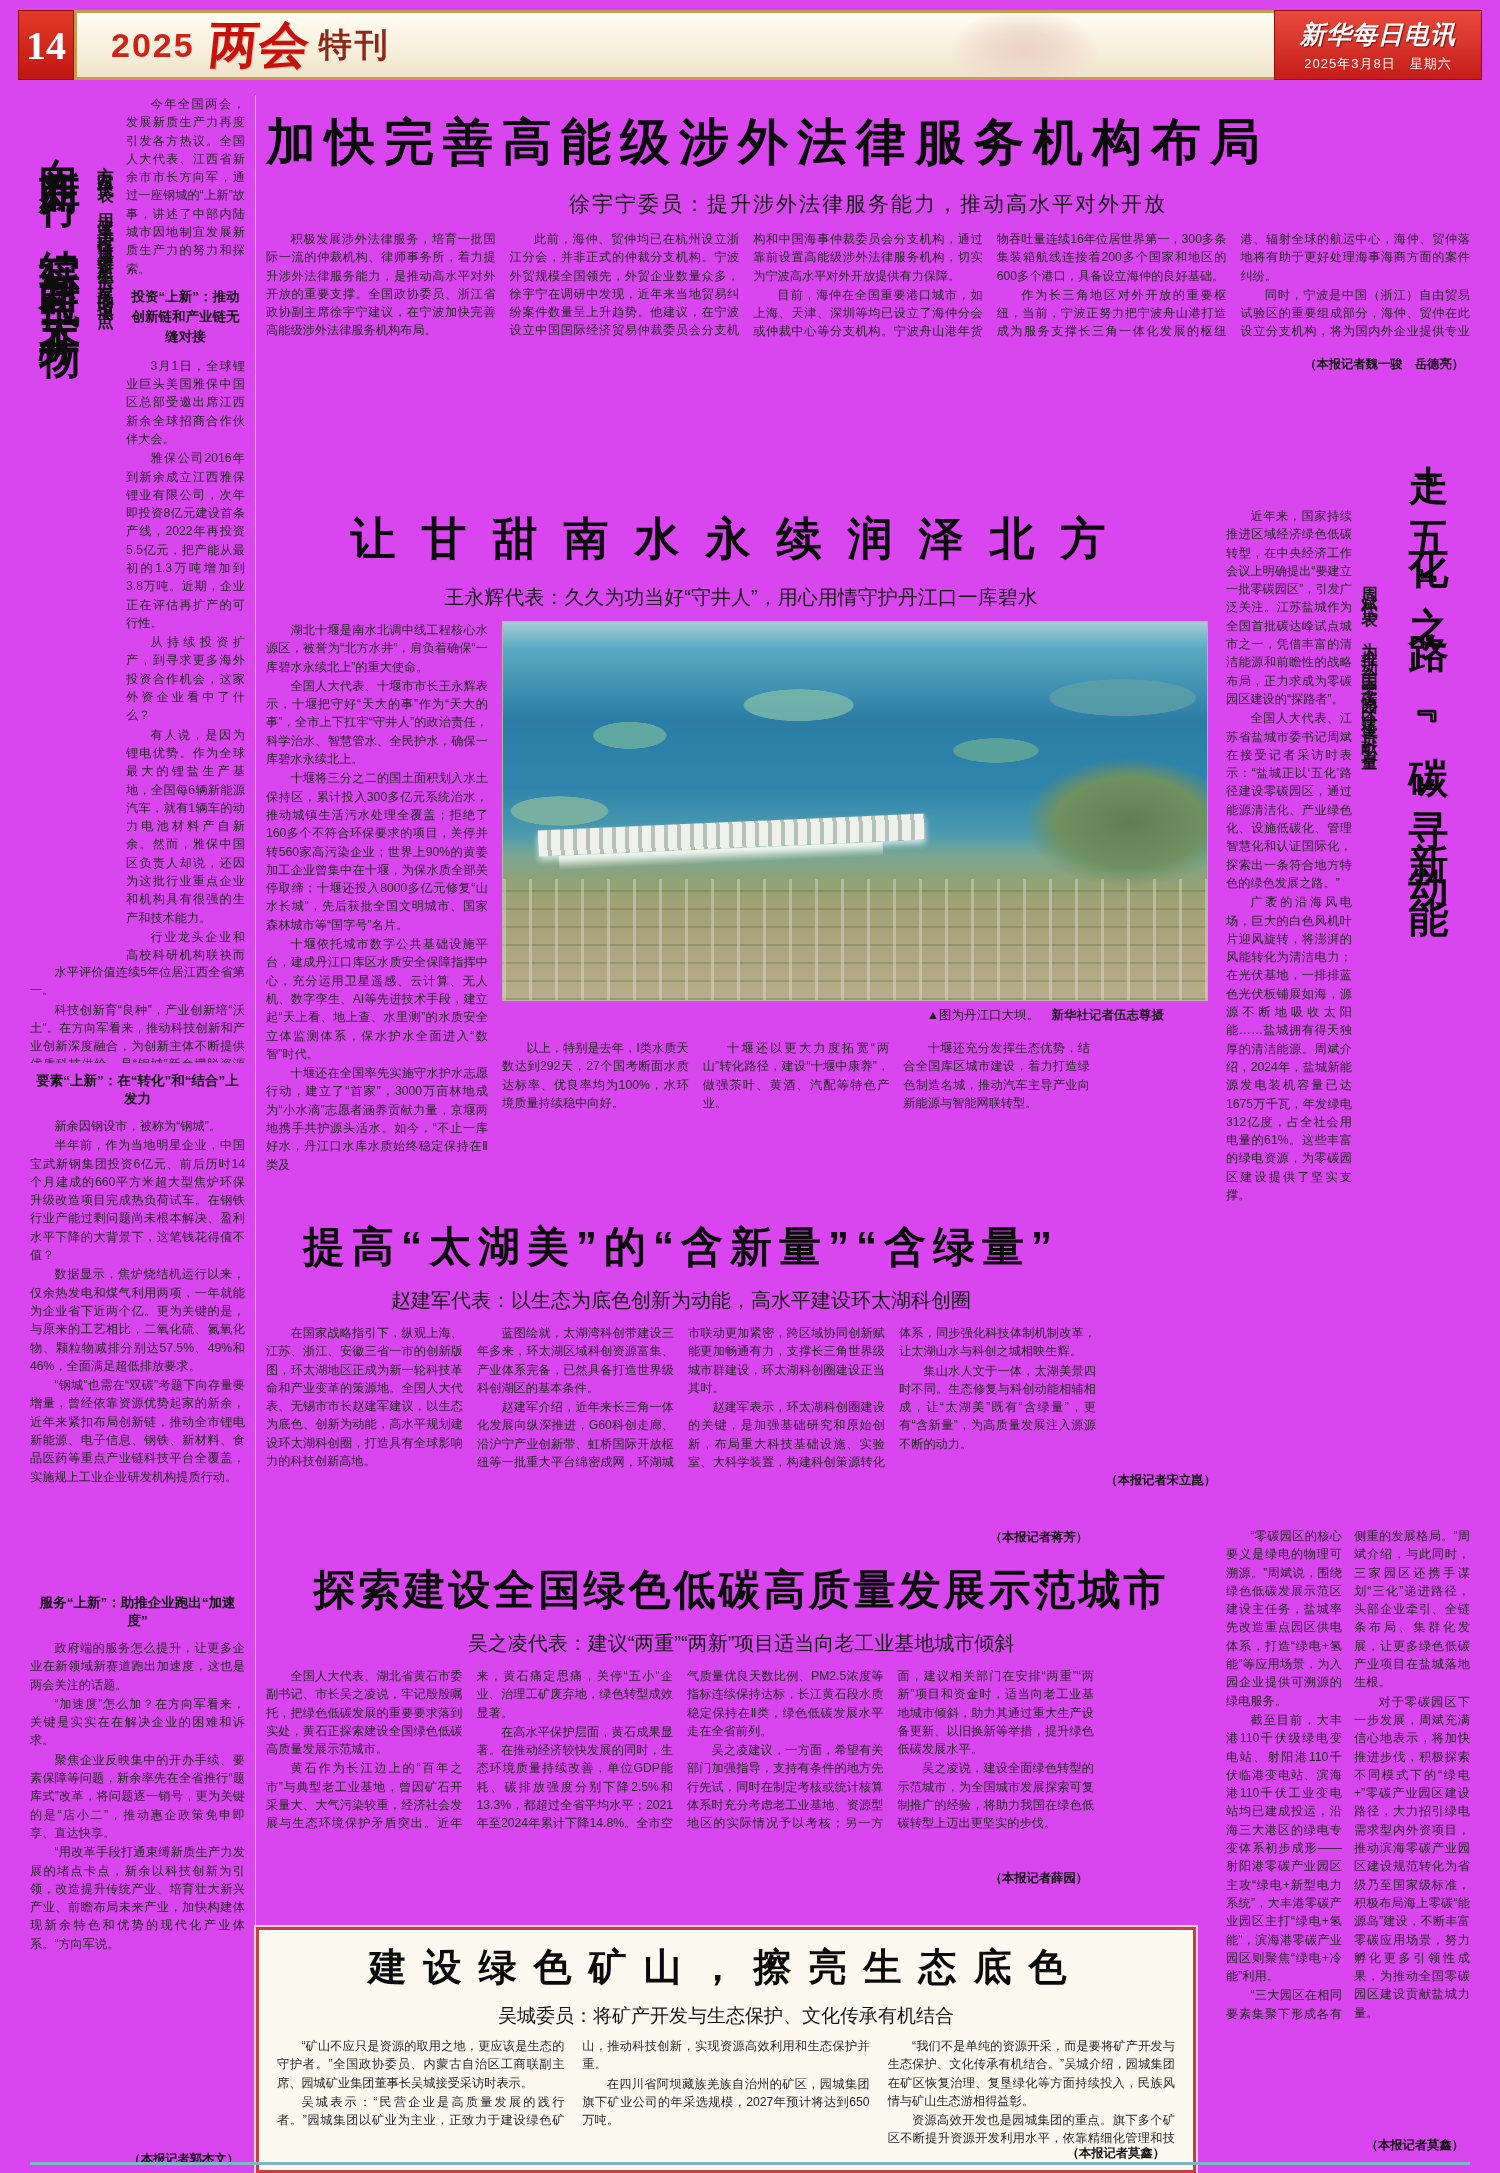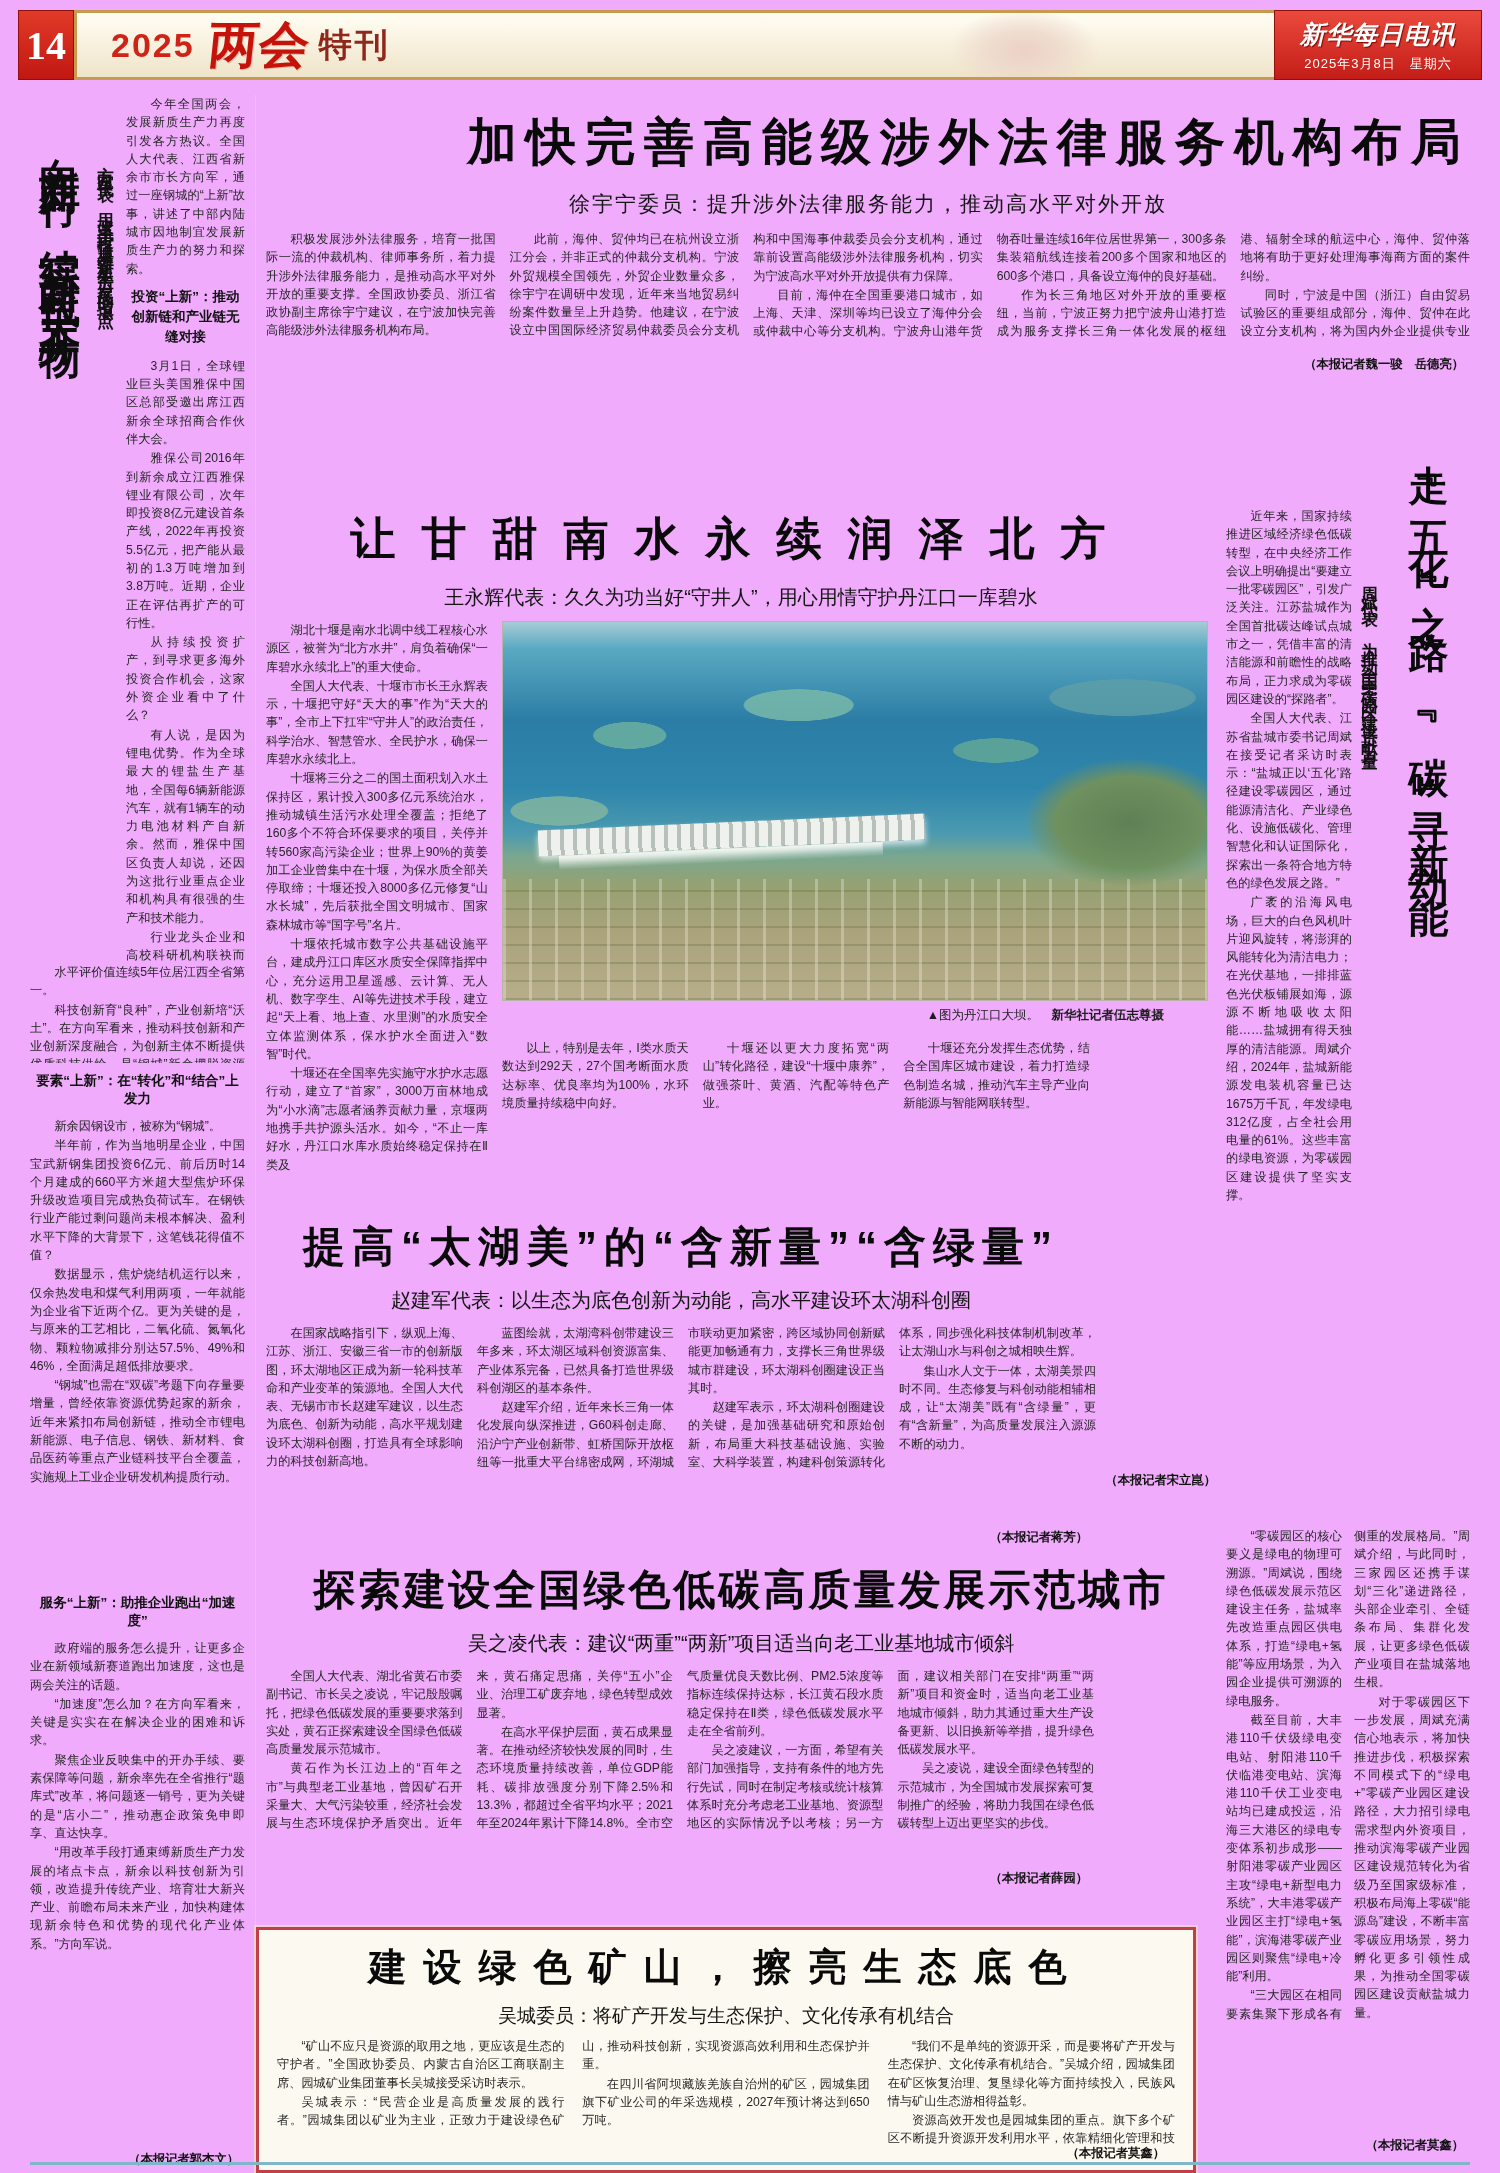--- a/index.html
+++ b/index.html
@@ -1,18 +1,18 @@
 <!DOCTYPE html>
 <html><head>
 <meta charset="utf-8">
 <style>
 *{margin:0;padding:0;box-sizing:border-box}
 html,body{background:#e9e6db}
 body{width:1500px;height:2173px;font-family:"Liberation Sans","DejaVu Sans",sans-serif;color:#1d1d1d;overflow:hidden}
-.page{position:relative;width:1500px;height:2173px;background:#f0abfc;padding:0;overflow:hidden}
+.page{position:relative;width:1500px;height:2173px;background:#d946ef;padding:0;overflow:hidden}
 .page:after{content:"";position:absolute;left:30px;right:30px;bottom:8px;height:3px;background:#7fb6c9}
 
 
 .hdr{position:absolute;left:18px;top:10px;right:18px;height:70px;display:flex;align-items:stretch}
 .pagenum{width:56px;background:linear-gradient(180deg,#e23a28,#c01712);color:#fff;font-family:"Liberation Serif",serif;
  font-size:40px;font-weight:bold;display:flex;align-items:center;justify-content:center;border:1px solid #8f0f0c}
 .goldbar{flex:1;border-top:3px solid #c79b4e;border-bottom:3px solid #c79b4e;border-left:3px solid #c79b4e;
  background:linear-gradient(180deg,#fffdf4,#f6eeda 60%,#efe4c9);display:flex;align-items:center;padding-left:34px;position:relative;overflow:hidden}
 .goldbar .rose{position:absolute;right:150px;top:-18px;width:200px;height:110px;border-radius:50%;
  background:radial-gradient(closest-side,#e9c9c2 0%,#edd7cb 35%,rgba(246,238,218,0) 75%);opacity:.8}
@@ -35,21 +35,21 @@
 .left-band{position:absolute;left:30px;top:95px;width:226px;height:2060px;padding-right:10px;border-right:1px solid #d8d3c3}
 .lb-top{display:flex;height:868px;overflow:hidden}
 .lb-title{width:60px;font-size:41px;font-weight:bold;letter-spacing:10px;line-height:60px;padding-top:30px;color:#0d0d0d}
 .lb-sub{width:32px;font-size:16.5px;font-weight:bold;letter-spacing:5px;line-height:32px;padding-top:58px;color:#111}
 .lb-col{flex:1;overflow:hidden;padding-left:4px}
 .lb-block{overflow:hidden}
 .lb-a{height:100px}.lb-b{height:468px}.lb-c{height:512px}
 
 
 .main-area{position:absolute;left:266px;top:95px;width:1204px}
-.top-art h1{font-size:50px;font-weight:bold;letter-spacing:9px;text-align:right;color:#0a0a0a;margin-top:14px}
+.top-art h1{font-size:50px;font-weight:bold;letter-spacing:9px;text-align:left;color:#0a0a0a;margin-top:14px}
 .top-art .sub{font-size:21px;text-align:center;letter-spacing:2px;margin:14px 0 12px;color:#151515}
 .top-art .cols{column-count:5;column-gap:14px;height:126px;overflow:hidden}
 .midrow{position:relative;margin-top:4px}
 .center-col{position:absolute;left:0;top:0;width:950px}
 .rail{position:absolute;right:0;top:0;width:244px}
 
 
 .ns{padding-top:132px}
 .ns h2{font-size:45px;font-weight:bold;letter-spacing:26px;text-align:center;white-space:nowrap;color:#0a0a0a}
 .ns .sub{font-size:20px;text-align:center;margin:15px 0 10px;color:#151515}

